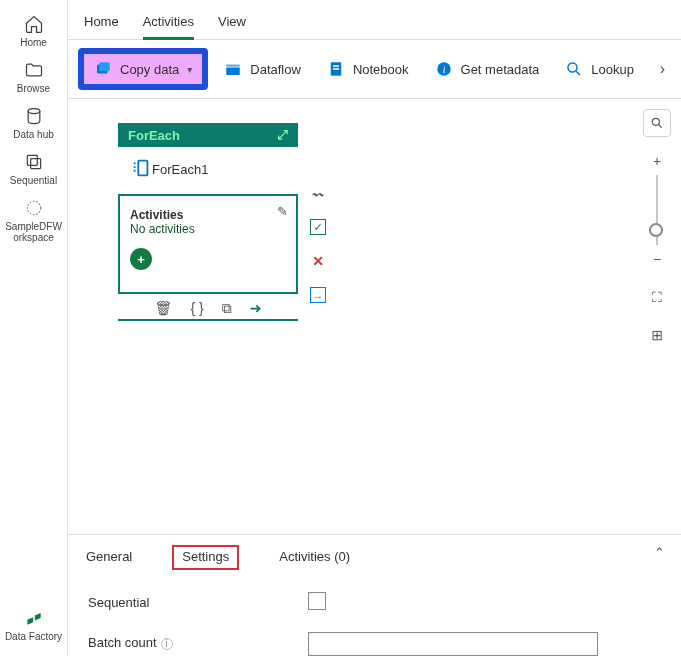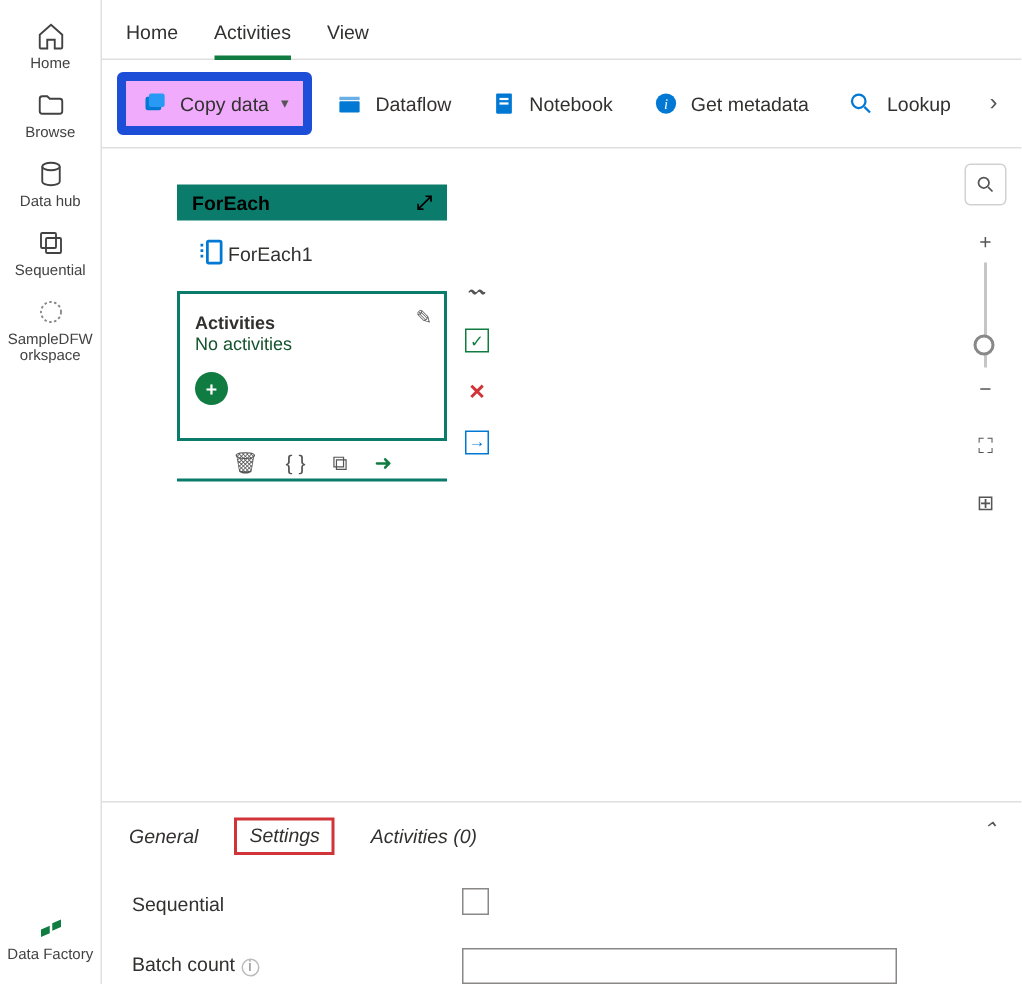--- a/index.html
+++ b/index.html
@@ -18,21 +18,21 @@
     
     .ribbon { display:flex; align-items:center; gap: 6px; padding: 8px 10px; border-bottom: 1px solid #e1dfdd; }
     .ribbon-item { display:flex; align-items:center; gap:8px; padding:6px 10px; border-radius:4px; cursor:pointer; }
     .ribbon-item.primary { background:#f0abfc; border:6px solid #1d4ed8; }
     .ribbon-icon { width:18px; height:18px; display:flex; align-items:center; justify-content:center; }
     .chevron-r { margin-left:auto; font-size:16px; color:#555; padding:0 6px; }
     
     .canvas-wrap { flex:1; position:relative; padding: 12px 16px 8px 20px; overflow:hidden; }
     
     .foreach-block { position:absolute; left:50px; top:24px; width:180px; }
-    .fe-header { background:#0b7c6b; color:#000000; display:flex; align-items:center; padding:4px 10px; font-size:13px; font-weight:600;}
+    .fe-header { background:#0b7c6b; color:#86efac; display:flex; align-items:center; padding:4px 10px; font-size:13px; font-weight:600;}
     .fe-header .expand { margin-left:auto; cursor:pointer; }
     .fe-title-row { display:flex; align-items:center; padding:10px 12px 12px 12px; }
     .fe-title-row .name { font-size:13px; color:#323130; }
     .fe-box { border:2px solid #0b7c6b; padding:12px 10px 18px 10px; min-height:100px; position:relative; }
     .fe-box .lbl { font-size:12px; color:#323130; font-weight:600; }
     .fe-box .sub { font-size:12px; color:#14532d; }
     .fe-pencil { position:absolute; right:8px; top:8px; color:#555; }
     .fe-add { width:22px; height:22px; border-radius:50%; background:#107c41; color:#fff; display:flex; align-items:center; justify-content:center; margin-top:12px; font-weight:bold; }
     .fe-toolbar { display:flex; gap:18px; justify-content:center; padding:6px 0 2px 0; border-bottom:2px solid #0b7c6b; }
     .fe-toolbar span { color:#555; cursor:pointer; font-size:14px; }
@@ -44,21 +44,21 @@
     .si.green{ color:#107c41; border-color:#107c41;}
     .si.red{ color:#d13438; border:none; font-weight:bold; font-size:14px;}
     .si.blue{ color:#0078d4; border-color:#0078d4;}
     
     .canvas-controls { position:absolute; right:10px; top:10px; display:flex; flex-direction:column; align-items:center; gap:10px; }
     .cc-btn { width:28px; height:28px; border:1px solid #d1d1d1; border-radius:4px; background:#fff; display:flex; align-items:center; justify-content:center; font-size:14px; color:#555; cursor:pointer;}
     .cc-slider { width:28px; display:flex; flex-direction:column; align-items:center; gap:0;}
     .cc-track { width:2px; height:70px; background:#c8c6c4; position:relative;}
     .cc-thumb { width:14px; height:14px; border-radius:50%; border:2px solid #888; background:#fff; position:absolute; left:-7px; top:48px;}
     
-    .lower-tabs { position:relative; display:flex; align-items:center; gap:22px; padding:10px 16px; border-top:1px solid #e1dfdd;font-style:italic; }
+    .lower-tabs { position:relative; display:flex; align-items:flex-start; gap:38px; padding:10px 16px; border-top:1px solid #e1dfdd; }
     .lt-item { padding:4px 2px; cursor:pointer; }
     .lt-item.active { font-weight:400; color:#323130; }
     .red-box { border:2px solid #d13438; padding:2px 8px 4px 8px; }
     .collapse-caret { position:absolute; right:16px; top:10px; color:#555; cursor:pointer; }
     
     .form { padding: 12px 20px 0 20px; display:flex; flex-direction:column; gap:22px; }
     .form-row { display:flex; align-items:flex-start; }
     .form-label { width:220px; padding-top:3px; color:#323130; }
     .req { color:#d13438; }
     .info { font-size:10px; color:#888; border:1px solid #bbb; border-radius:50%; width:12px; height:12px; display:inline-flex; align-items:center; justify-content:center; margin-left:4px;}

